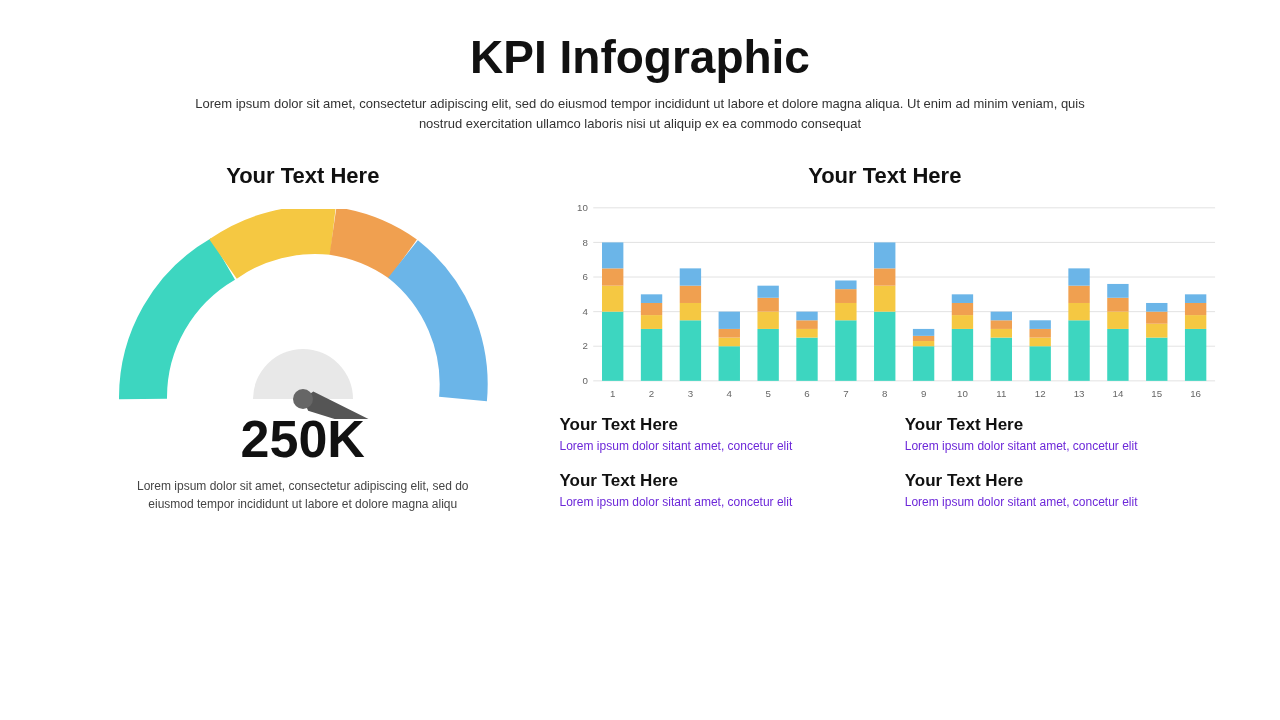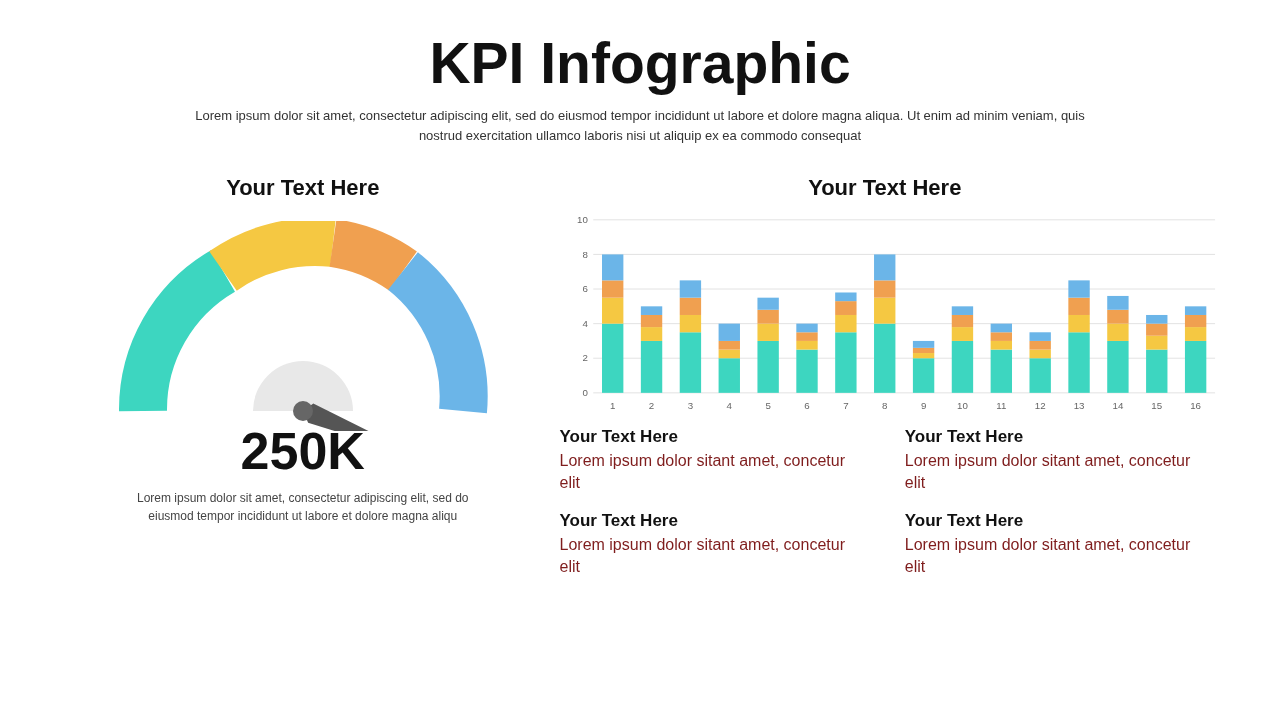--- a/index.html
+++ b/index.html
@@ -12,21 +12,21 @@
     }
     .page {
       width: 1280px;
       height: 720px;
       display: flex;
       flex-direction: column;
       align-items: center;
       padding: 30px 60px 20px;
     }
     .title {
-      font-size: 57px;
+      font-size: 46px;
       font-weight: 900;
       color: #111;
       margin-bottom: 10px;
     }
     .subtitle {
       font-size: 13px;
       color: #333;
       text-align: center;
       max-width: 900px;
       line-height: 1.5;
@@ -104,22 +104,22 @@
       padding: 0 10px;
     }
     .info-item {}
     .info-item-title {
       font-size: 17px;
       font-weight: 800;
       color: #111;
       margin-bottom: 3px;
     }
     .info-item-desc {
-      font-size: 16px;
-      color: #7f1d1d;
+      font-size: 12px;
+      color: #6d28d9;
       line-height: 1.4;
     }
   </style>
 </head>
 <body>
 
 <div class="page">
   <h1 class="title">KPI Infographic</h1>
   <p class="subtitle">Lorem ipsum dolor sit amet, consectetur adipiscing elit, sed do eiusmod tempor incididunt ut labore et dolore magna aliqua. Ut enim ad minim veniam, quis
 nostrud exercitation ullamco laboris nisi ut aliquip ex ea commodo consequat</p>

